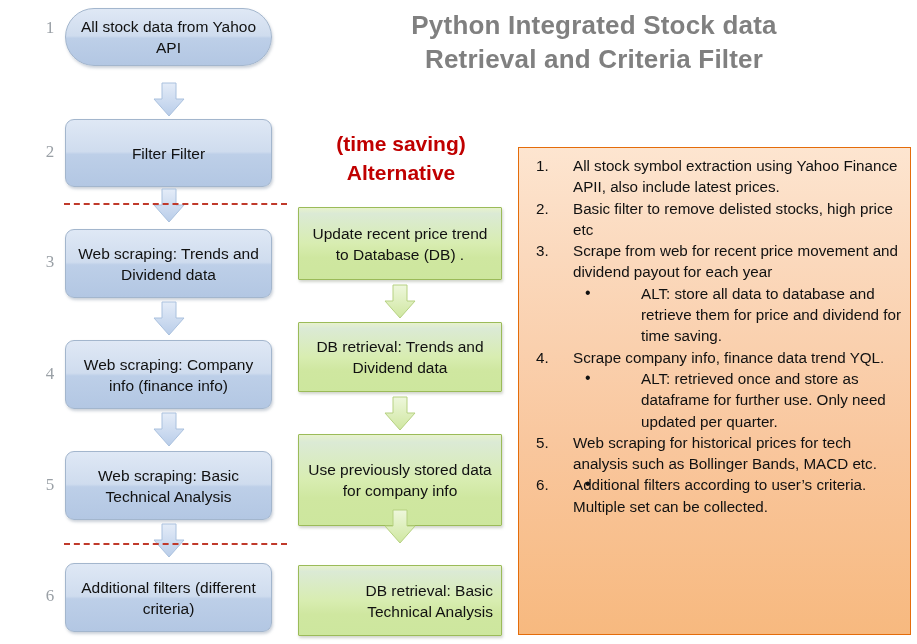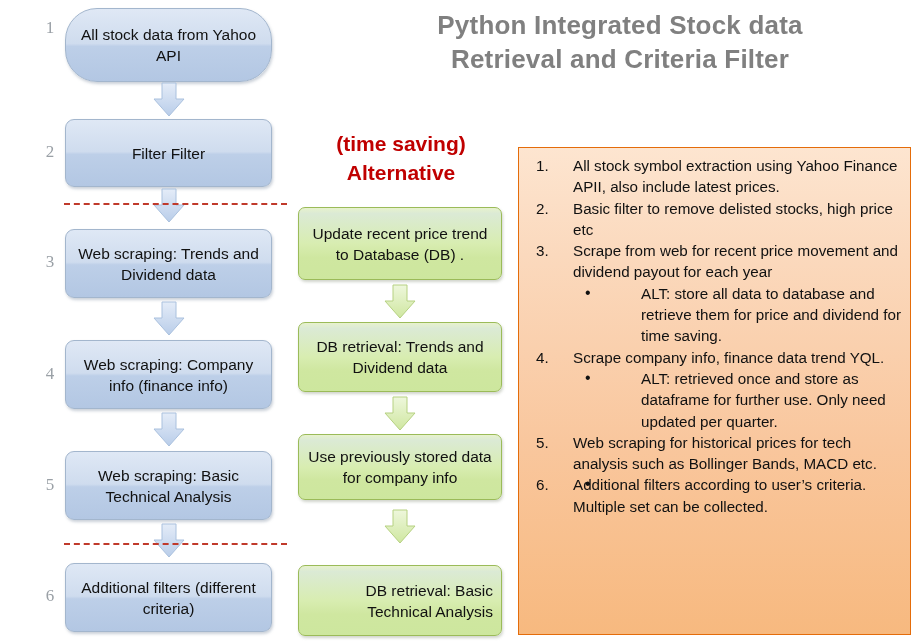--- a/index.html
+++ b/index.html
@@ -11,21 +11,21 @@
     width: 917px;
     height: 644px;
     position: relative;
     font-family: "Liberation Sans", sans-serif;
     overflow: hidden;
   }
 
   
   #title {
     position: absolute;
-    left: 340px;
+    left: 314px;
     top: 8px;
     width: 560px;
     text-align: center;
     color: #808080;
     font-size: 26px;
     font-weight: bold;
     line-height: 34px;
     letter-spacing: 0.2px;
   }
 
@@ -88,21 +88,21 @@
     font-weight: bold;
     line-height: 29px;
   }
 
   
   .green-box {
     position: absolute;
     left: 298px;
     width: 204px;
     border: 1px solid #9bbb59;
-    border-radius: 7px;
+    border-radius: 1px;
     background: linear-gradient(to bottom, #e7f2cd 0%, #dbead5 8%, #d8edb1 50%, #cfe7a0 70%, #cde79e 100%);
     box-shadow: 1px 2px 3px rgba(140,150,130,0.40);
     display: flex;
     align-items: center;
     justify-content: center;
     text-align: center;
     color: #111111;
     font-size: 15.5px;
     line-height: 21px;
     box-sizing: border-box;
@@ -161,21 +161,21 @@
 </style>
 </head>
 <body>
 
 <div id="title">
   <div>Python Integrated  Stock data</div>
   <div>Retrieval and Criteria Filter</div>
 </div>
 
 <div class="step-num" style="top:18px;">1</div>
-<div class="blue-box" style="top:8px;  height:74px;border-radius:32px;">
+<div class="blue-box" style="top:8px;  height:58px;border-radius:32px;">
   <span>All stock data from Yahoo API</span>
 </div>
 
 <div class="arrow" style="left:152px; top:82px;">
   <svg viewBox="0 0 34 36" xmlns="http://www.w3.org/2000/svg">
     <defs>
       <linearGradient id="bg1" x1="0" y1="0" x2="0" y2="1">
         <stop offset="0%" stop-color="#e4ecf8"></stop>
           <stop offset="100%" stop-color="#b9cde9"></stop>
       </linearGradient>
@@ -261,21 +261,21 @@
 <div class="green-box" style="top:322px; height:70px;">
   <span>DB retrieval: Trends and Dividend data</span>
 </div>
 
 <div class="arrow" style="left:383px; top:396px;">
   <svg viewBox="0 0 34 36" xmlns="http://www.w3.org/2000/svg">
     <path d="M10,1 L24,1 L24,17 L32,17 L17,34 L2,17 L10,17 Z" fill="url(#gg1)" stroke="#b6d181" stroke-width="1"></path>
   </svg>
 </div>
 
-<div class="green-box" style="top:434px; height:66px;">
+<div class="green-box" style="top:434px; height:92px;">
   <span>Use previously stored data for company info</span>
 </div>
 
 <div class="arrow" style="left:383px; top:509px;">
   <svg viewBox="0 0 34 36" xmlns="http://www.w3.org/2000/svg">
     <path d="M10,1 L24,1 L24,17 L32,17 L17,34 L2,17 L10,17 Z" fill="url(#gg1)" stroke="#b6d181" stroke-width="1"></path>
   </svg>
 </div>
 
 <div class="green-box" style="top:565px; height:71px;text-align:right;">

